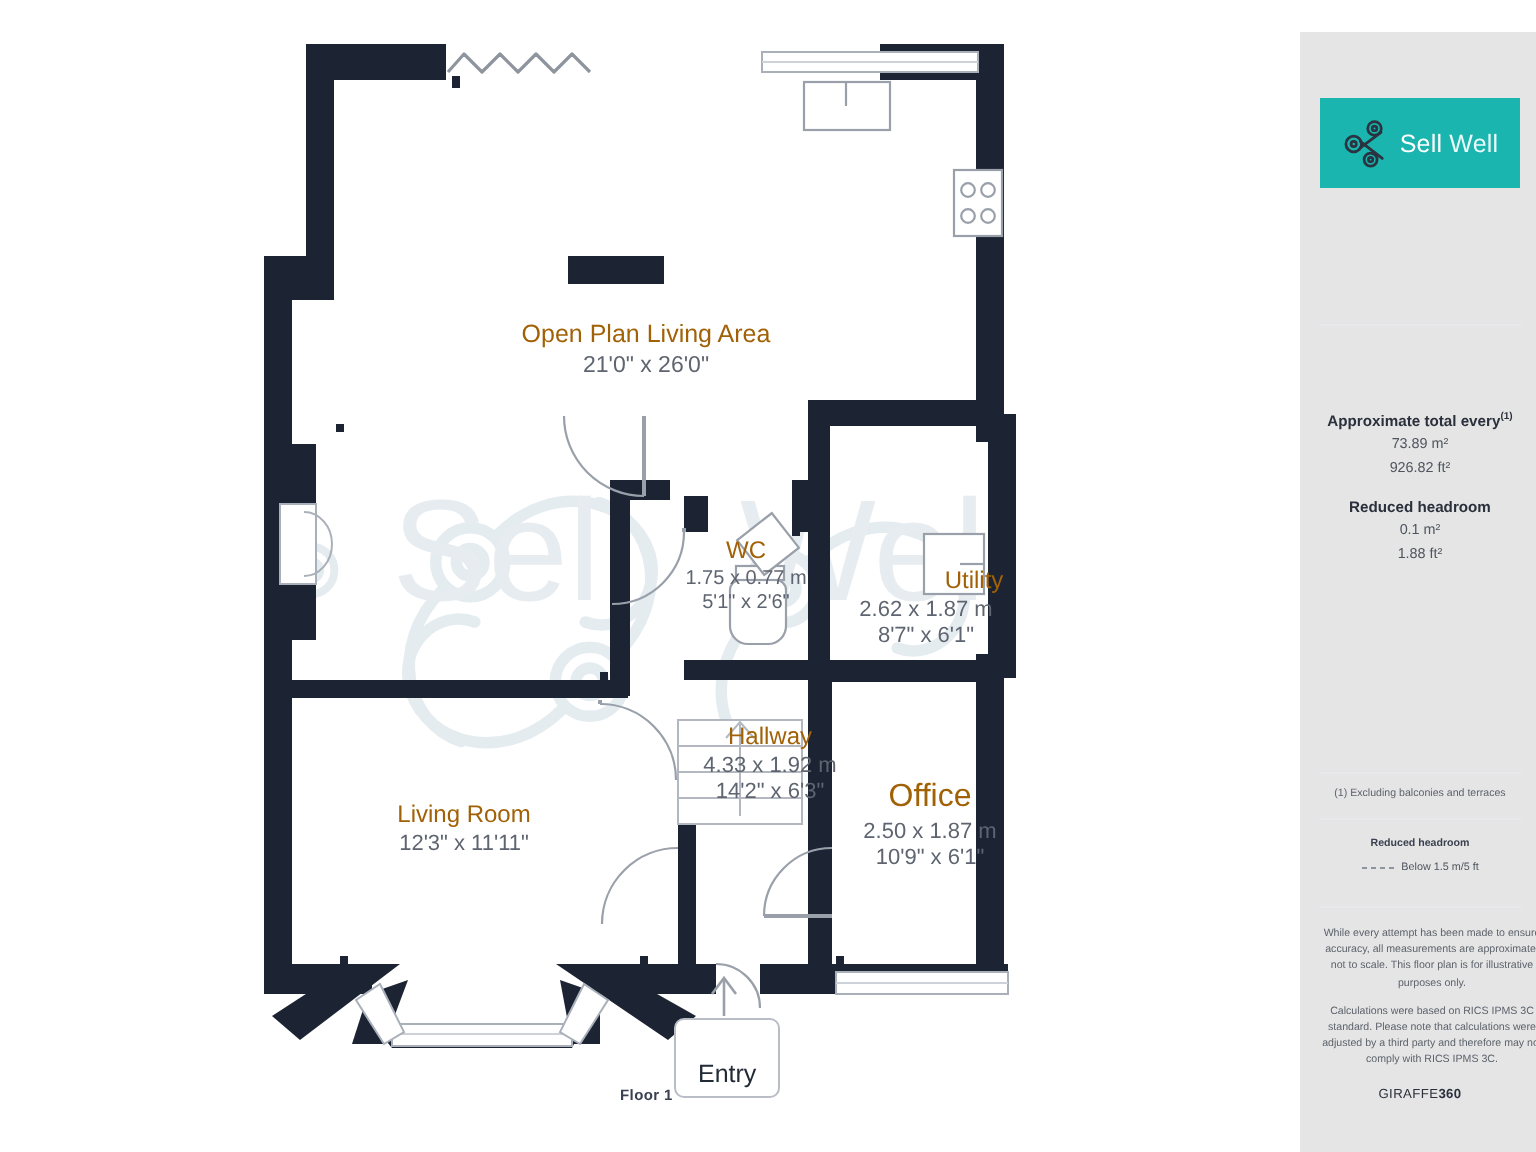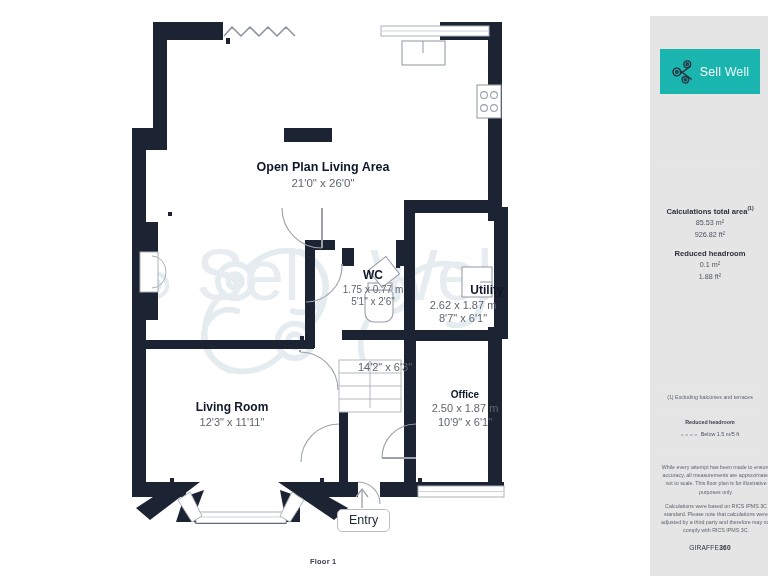--- a/index.html
+++ b/index.html
@@ -35,59 +35,58 @@
   .room-label {
     position: absolute;
     text-align: center;
     line-height: 1.22;
     color: #5f6570;
     white-space: nowrap;
     pointer-events: none;
   }
   .room-label .rname {
     display: block;
-    font-weight: bold;
-    color: #0f172a;
+    font-weight: normal;
+    color: #a16207;
     margin-bottom: 1px;
   }
   .room-label .rdim { display: block; }
 
   .lbl-open   { left: 198px; top: 160px; width: 250px; font-size: 11.5px; }
   .lbl-open .rname { font-size: 12.5px; }
   .lbl-wc     { left: 318px; top: 268px; width: 110px; font-size: 10px; }
   .lbl-wc .rname { font-size: 12px; }
   .lbl-util   { left: 405px; top: 283px; width: 116px; font-size: 11px; }
   .lbl-util .rname { font-size: 12px; margin-left: 48px; }
   .lbl-hall   { left: 300px; top: 361px; width: 170px; font-size: 11px; }
   .lbl-hall .rname { font-size: 12px; }
   .lbl-office { left: 400px; top: 389px; width: 130px; font-size: 11px; }
-  .lbl-office .rname { font-size: 10px; }
+  .lbl-office .rname { font-size: 16px; }
   .lbl-living { left: 147px; top: 400px; width: 170px; font-size: 11px; }
   .lbl-living .rname { font-size: 12px; }
 
   
   #entry-chip {
     position: absolute;
     left: 337px; top: 509px;
-    padding: 3px 11px 4px 11px;
+    padding: 20px 11px 4px 11px;
     border: 1px solid #b9bec6;
     border-radius: 5px;
     background: #ffffff;
     font-size: 12.5px;
     color: #222a35;
     font-weight: normal;
   }
   #floor-caption {
     position: absolute;
     left: 310px; top: 543px;
     font-size: 7.5px;
     font-weight: bold;
     color: #3a4150;
     letter-spacing: .2px;
-    margin-top: 14px;
   }
 
   
   #sidebar {
     position: absolute;
     right: 0; top: 16px;
     width: 118px; height: 576px;
     background: #e5e5e5;
     border-left: 1px solid #e4e6e9;
     box-sizing: border-box;
@@ -387,20 +386,22 @@
       <span class="rdim">5'1" x 2'6"</span>
     </div>
 
     <div class="room-label lbl-util">
       <span class="rname">Utility</span>
       <span class="rdim">2.62 x 1.87 m</span>
       <span class="rdim">8'7" x 6'1"</span>
     </div>
 
     <div class="room-label lbl-hall">
+      <span class="rname">Hallway</span>
+      <span class="rdim">4.33 x 1.92 m</span>
       <span class="rdim">14'2" x 6'3"</span>
     </div>
 
     <div class="room-label lbl-office">
       <span class="rname">Office</span>
       <span class="rdim">2.50 x 1.87 m</span>
       <span class="rdim">10'9" x 6'1"</span>
     </div>
 
     <div class="room-label lbl-living">
@@ -426,22 +427,22 @@
           <path d="M14 18 L31 31"></path>
           <path d="M14 23 L30 11"></path>
         </g>
       </svg>
       <span id="logo-text"><span>Sell</span> <span class="w">Well</span></span>
     </div>
 
     <div class="sb-divider" style="top:146px;"></div>
 
     <div class="sb-block" style="top:189px;">
-      <div class="sb-h"><span>Calculations total area</span><sup>(1)</sup></div>
-      <div class="sb-v">85.53 m²</div>
+      <div class="sb-h"><span>Approximate total every</span><sup>(1)</sup></div>
+      <div class="sb-v">73.89 m²</div>
       <div class="sb-v">926.82 ft²</div>
     </div>
 
     <div class="sb-block" style="top:232px;">
       <div class="sb-h">Reduced headroom</div>
       <div class="sb-v">0.1 m²</div>
       <div class="sb-v">1.88 ft²</div>
     </div>
 
     <div class="sb-divider" style="top:370px;"></div>

